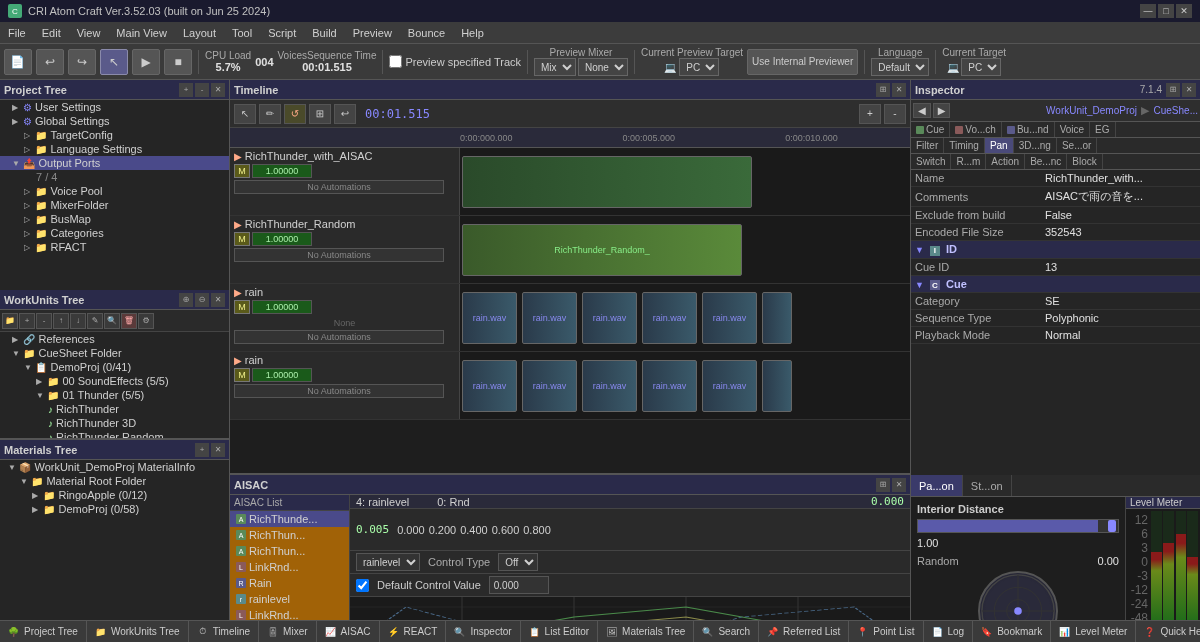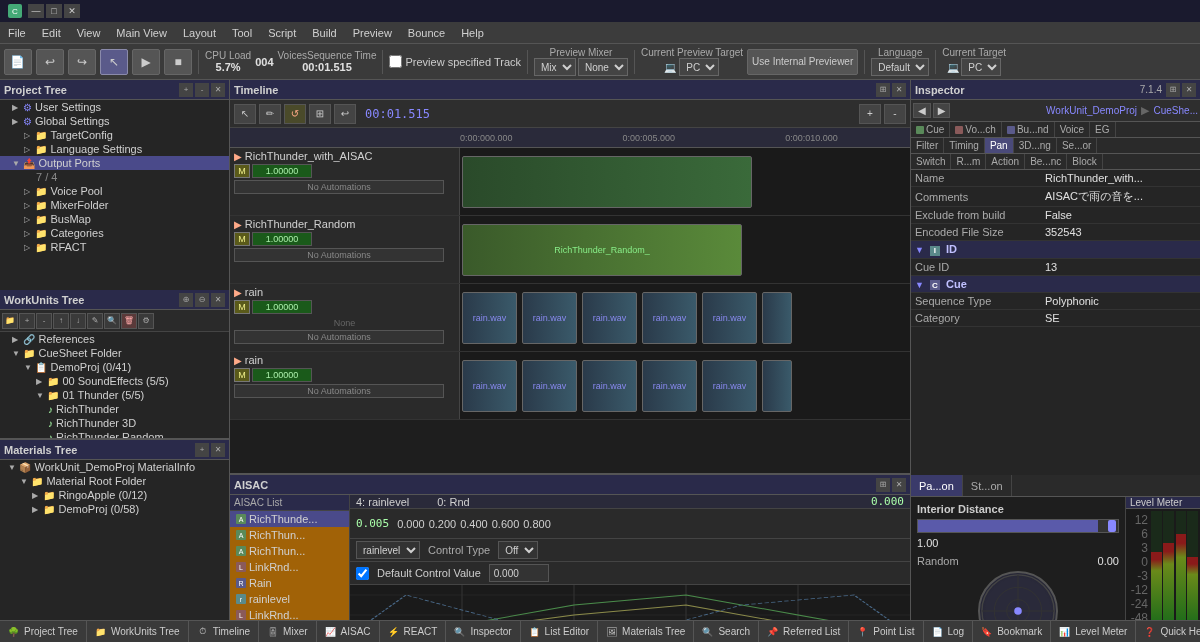--- a/index.html
+++ b/index.html
@@ -137,20 +137,21 @@
     .right-tabs-row { background: #2a2a2a; border-bottom: 1px solid #555; display: flex; flex-wrap: wrap; }
     .right-tab { padding: 2px 5px; font-size: 10px; cursor: pointer; color: #aaa; border-right: 1px solid #444; display: flex; align-items: center; gap: 2px; white-space: nowrap; }
     .right-tab.active { background: #4a4a7a; color: #fff; }
     .right-tab .rt-icon { width: 8px; height: 8px; border-radius: 1px; }
   </style>
 </head>
 <body>
 
 <div class="title-bar">
   <div class="app-icon">C</div>
+  <span class="title-text">CRI Atom Craft Ver.3.52.03 (built on Jun 25 2024)</span>
   <div class="win-controls">
     <div class="win-btn">—</div>
     <div class="win-btn">□</div>
     <div class="win-btn close">✕</div>
   </div>
 </div>
 
 <div class="menu-bar">
   <div class="menu-item">File</div>
   <div class="menu-item">Edit</div>
@@ -583,21 +584,21 @@
 
         </div>
 
         <div class="aisac-detail">
           <div class="aisac-detail-header">
             <span>4: rainlevel</span>
             <span style="margin-left:24px;">0: Rnd</span>
             <div style="flex:1;"></div>
             <span style="font-family:monospace;color:#afa;">0.000</span>
           </div>
-          <div style="display:flex;align-items:center;padding:8px 6px;background:#2a2a2a;border-bottom:1px solid #444;gap:8px;">
+          <div style="display:flex;align-items:center;padding:14px 6px;background:#2a2a2a;border-bottom:1px solid #444;gap:8px;">
             <span style="font-family:monospace;color:#afa;font-size:11px;">0.005</span>
             <div style="display:flex;align-items:center;gap:4px;font-size:11px;">
               <span>0.000</span>
               <span>0.200</span>
               <span>0.400</span>
               <span>0.600</span>
               <span>0.800</span>
             </div>
           </div>
           <div style="display:flex;align-items:center;padding:2px 6px;background:#2a2a2a;border-bottom:1px solid #444;gap:8px;">
@@ -745,26 +746,30 @@
               <td>13</td>
             </tr>
             <tr class="section-row">
               <td colspan="2">
                 <span class="section-arrow">▼</span>
                 <span class="section-icon" style="background:#5a5a8a;">C</span>
                 <span>Cue</span>
               </td>
             </tr>
             <tr>
+              <td>Category</td>
+              <td>SE</td>
+            </tr>
+            <tr>
               <td>Sequence Type</td>
               <td>Polyphonic</td>
             </tr>
             <tr>
-              <td>Category</td>
-              <td>SE</td>
+              <td>Playback Mode</td>
+              <td>Normal</td>
             </tr>
           </tbody>
         </table>
       </div>
     </div>
 
     <div class="lower-right">
       <div class="lower-tabs">
         <div class="lower-tab active">Pa...on</div>
         <div class="lower-tab">St...on</div>

